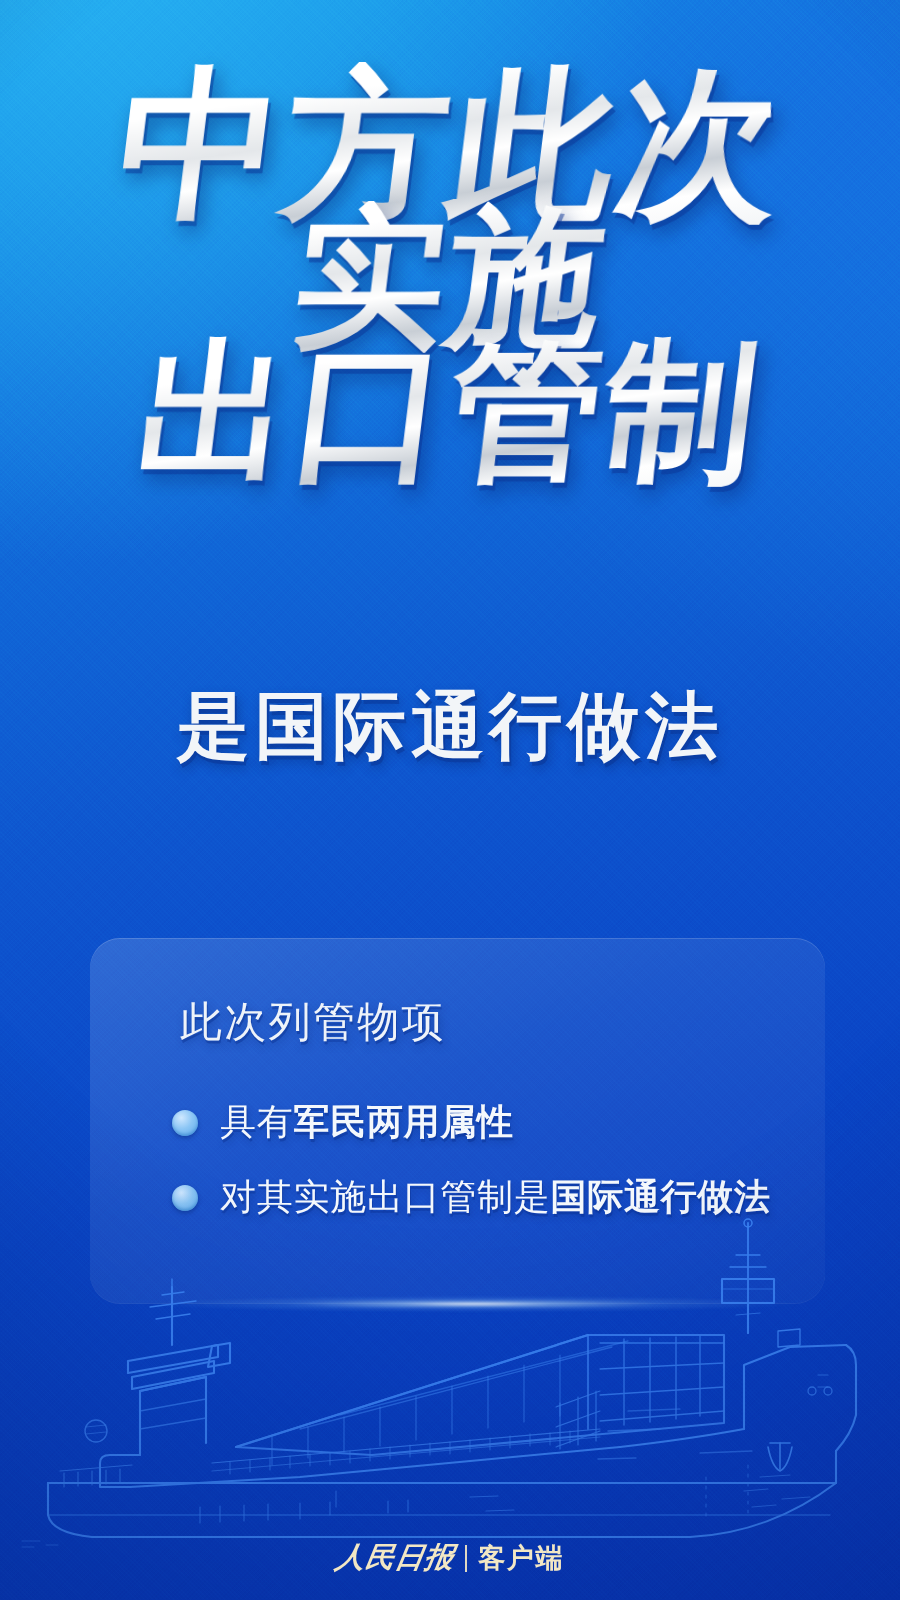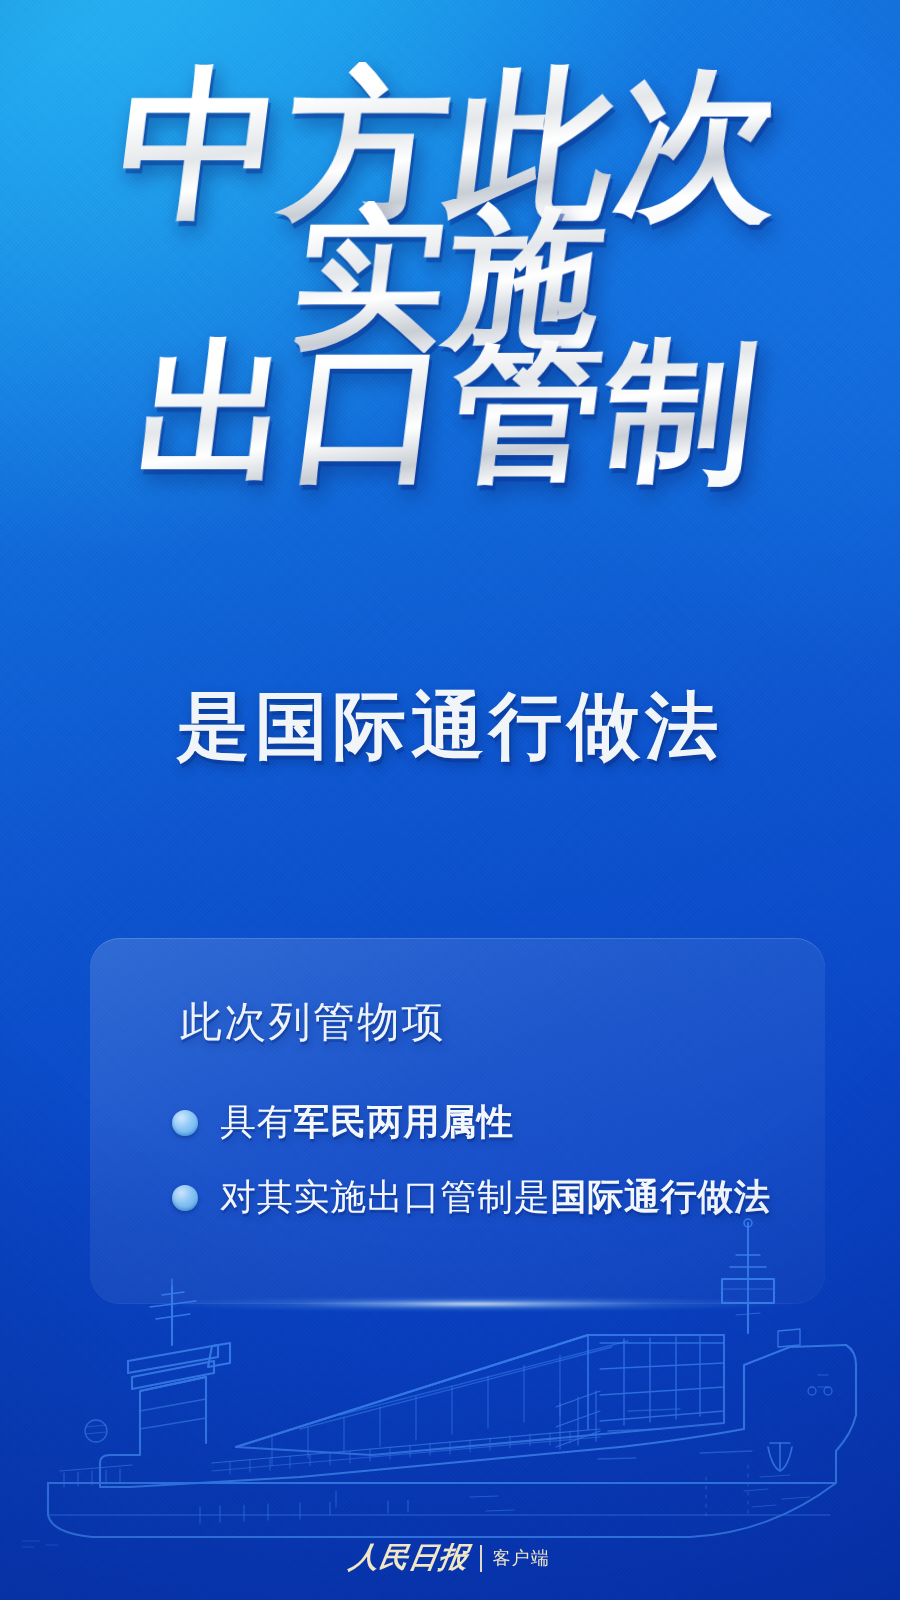--- a/index.html
+++ b/index.html
@@ -110,21 +110,21 @@
     user-select:none;
   }
   .logo-cal{
     font-family:"DejaVu Serif","Liberation Serif",serif;
     font-size:29px;font-weight:700;font-style:italic;
     letter-spacing:.02em;color:#f2e7c4;
     transform:skewX(-9deg);
   }
   .logo-bar{width:2px;height:27px;background:#f2e7c4;opacity:.92;}
   .logo-app{
-    font-size:18px;font-weight:400;letter-spacing:.06em;color:#f2e7c4;
+    font-size:27px;font-weight:700;letter-spacing:.06em;color:#f2e7c4;
   }
 </style>
 </head>
 <body>
 
 <div class="poster">
 
   <div class="tex"></div>
 
   <div class="headline">

